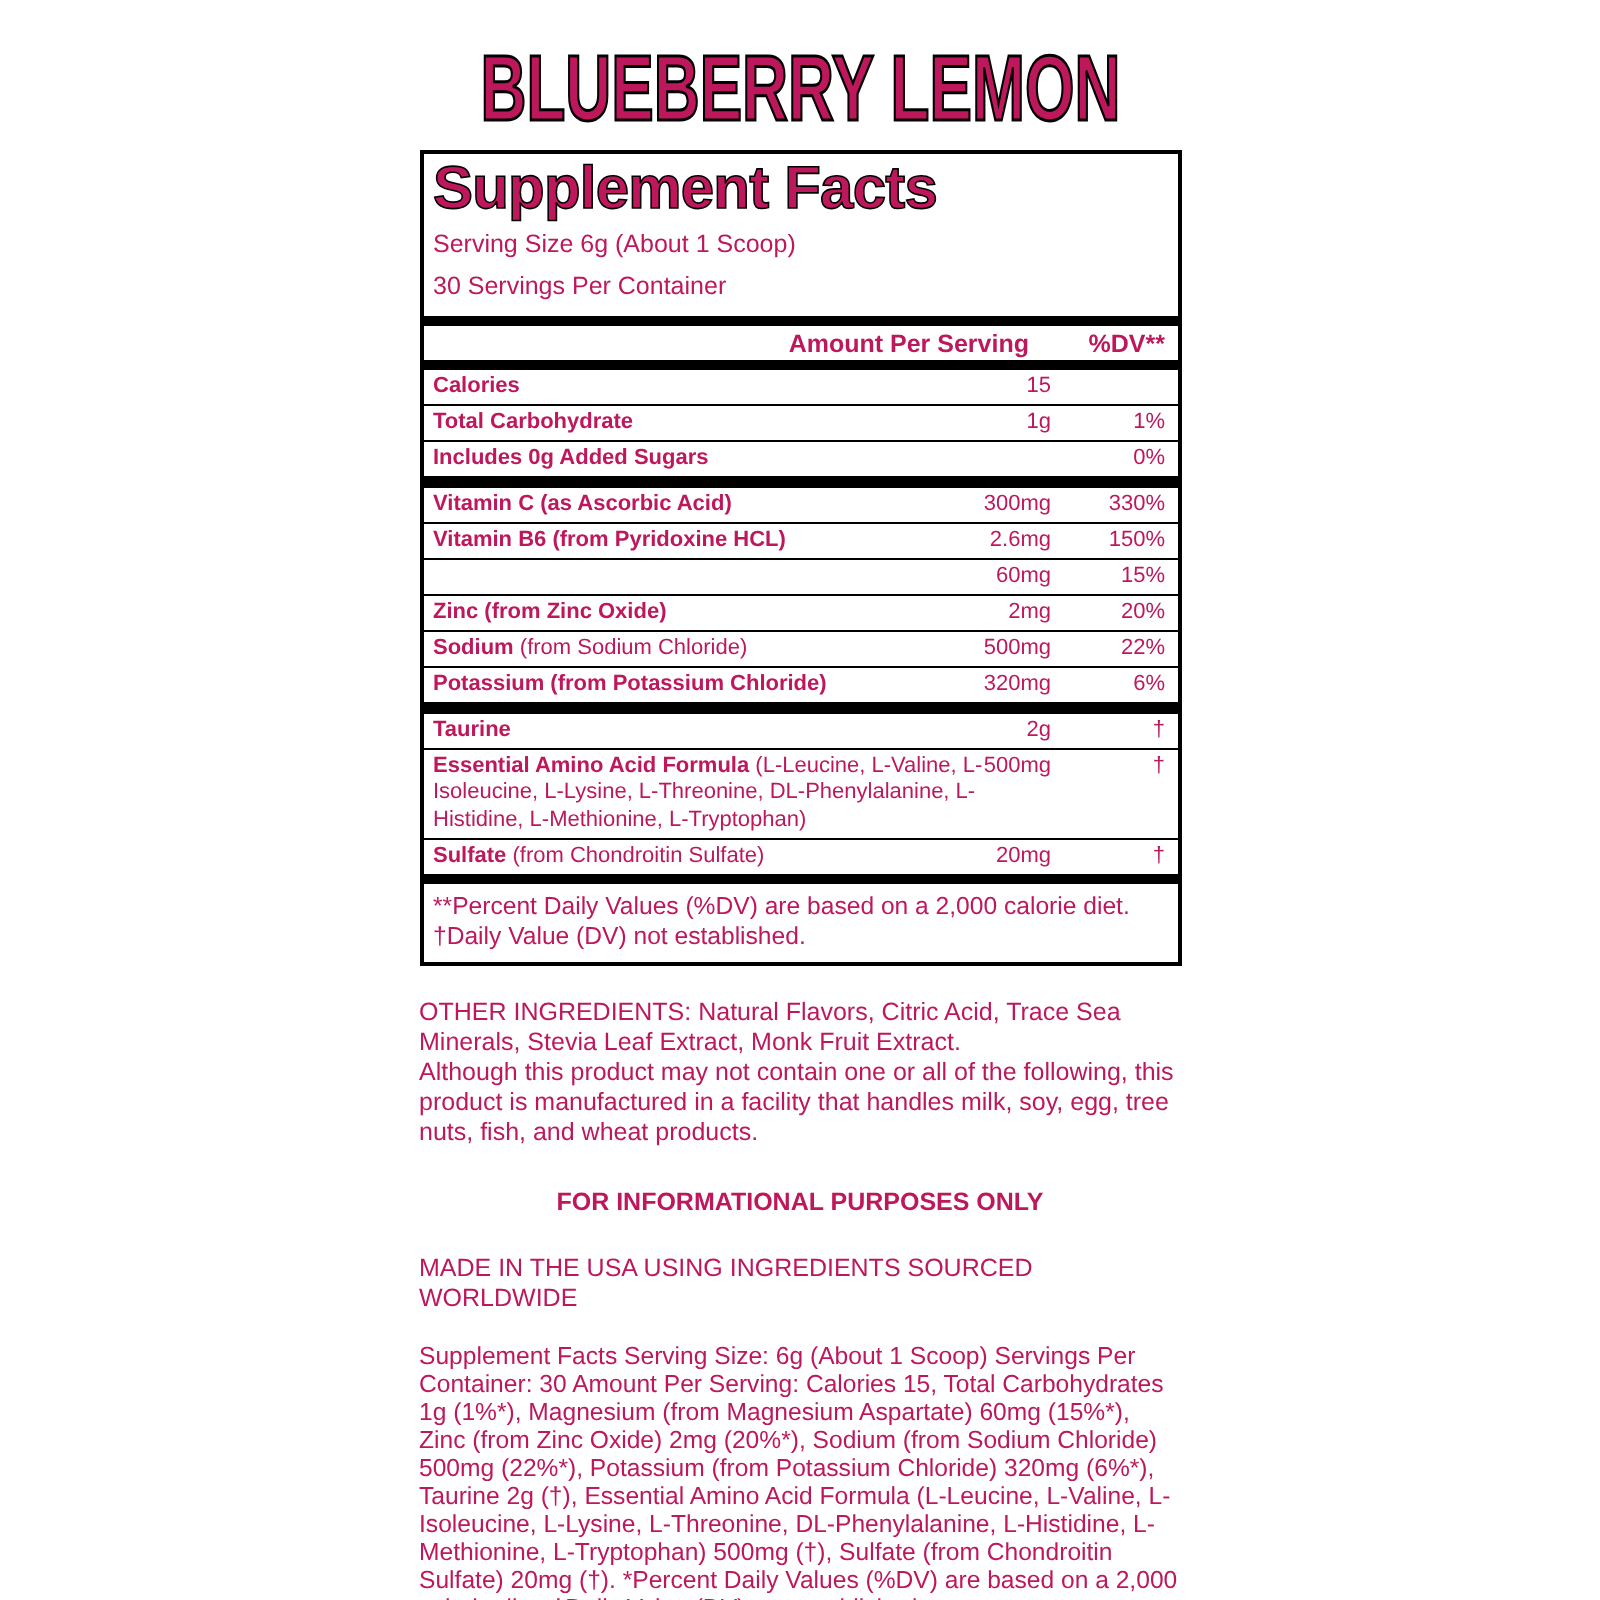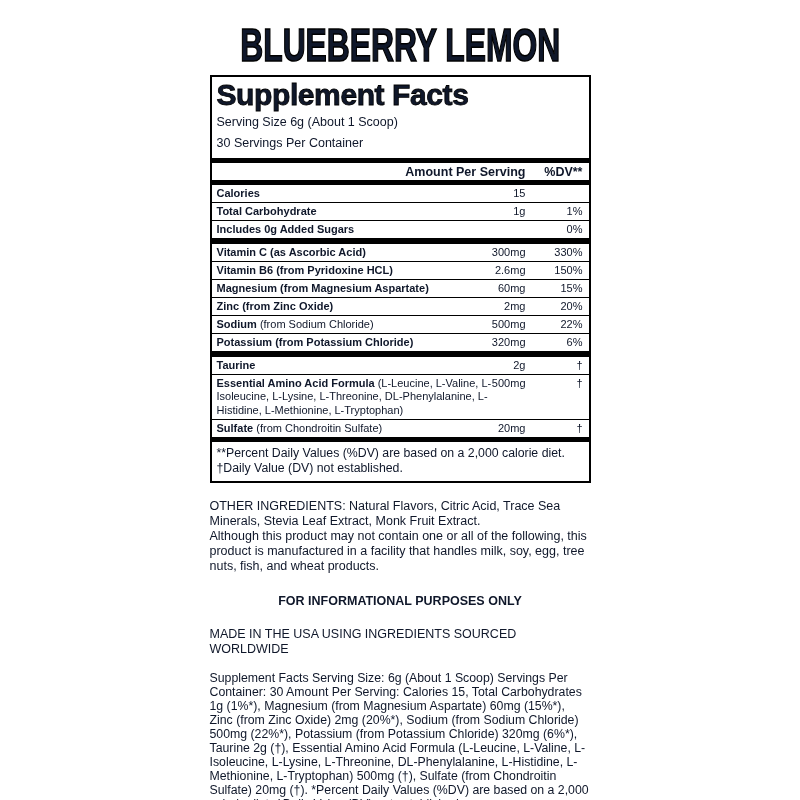--- a/index.html
+++ b/index.html
@@ -1,21 +1,21 @@
 <!DOCTYPE html>
 <html><head>
 <meta charset="utf-8">
 <style>
   * { margin: 0; padding: 0; box-sizing: content-box; }
   html, body { background: #ffffff; }
   .page {
     position: relative;
     width: 800px; height: 800px;
     background: #ffffff;
-    color: #0f172a;
+    color: #be185d;
     font-family: "Liberation Sans", sans-serif;
     overflow: hidden;
   }
   .col { width: 381px; margin: 0 auto; }
 
   
   .flavor { text-align: center; margin-top: 22px; height: 48px; }
   .flavor span {
     display: inline-block;
     font-size: 43px;
@@ -33,21 +33,21 @@
   .sf-title {
     font-size: 30px; font-weight: bold; line-height: 1.02;
     letter-spacing: -0.4px; -webkit-text-stroke: 0.8px #000;
     margin: 3px 0 4px;
   }
   .sf-line { font-size: 12.5px; font-weight: normal; line-height: 1.25; margin: 3px 0 6px; }
   .bar { height: 5px; background: #000; margin: 0 -5px; }
   .bar.thick { height: 6px; }
 
   .hdr-row { position: relative; margin: 0 -5px; height: 17px; font-size: 12.5px; font-weight: bold; }
-  .hdr-amt { position: absolute; right: 63px; top: 2px; }
+  .hdr-amt { position: absolute; right: 74px; top: 2px; }
   .hdr-dv  { position: absolute; right: 6px;  top: 2px; }
 
   .row {
     position: relative; margin: 0 -5px;
     padding: 2px 0 1.5px 0;
     font-size: 11px; line-height: 13.5px; min-height: 13.5px;
   }
   .grp .row + .row { border-top: 1.5px solid #000; }
   .nm { padding: 0 68px 0 5px; }
   .nm .b { font-weight: bold; }
@@ -114,21 +114,20 @@
           <div class="nm"><span class="b">Vitamin C (as Ascorbic Acid)</span><span></span></div>
           <span class="amt">300mg</span>
           <span class="dv">330%</span>
         </div>
         <div class="row">
           <div class="nm"><span class="b">Vitamin B6 (from Pyridoxine HCL)</span><span></span></div>
           <span class="amt">2.6mg</span>
           <span class="dv">150%</span>
         </div>
         <div class="row">
-          <div class="nm"><span class="b">Magnesium (from Magnesium Aspartate)</span><span></span></div>
           <span class="amt">60mg</span>
           <span class="dv">15%</span>
         </div>
         <div class="row">
           <div class="nm"><span class="b">Zinc (from Zinc Oxide)</span><span></span></div>
           <span class="amt">2mg</span>
           <span class="dv">20%</span>
         </div>
         <div class="row">
           <div class="nm"><span class="b">Sodium</span><span> (from Sodium Chloride)</span></div>

